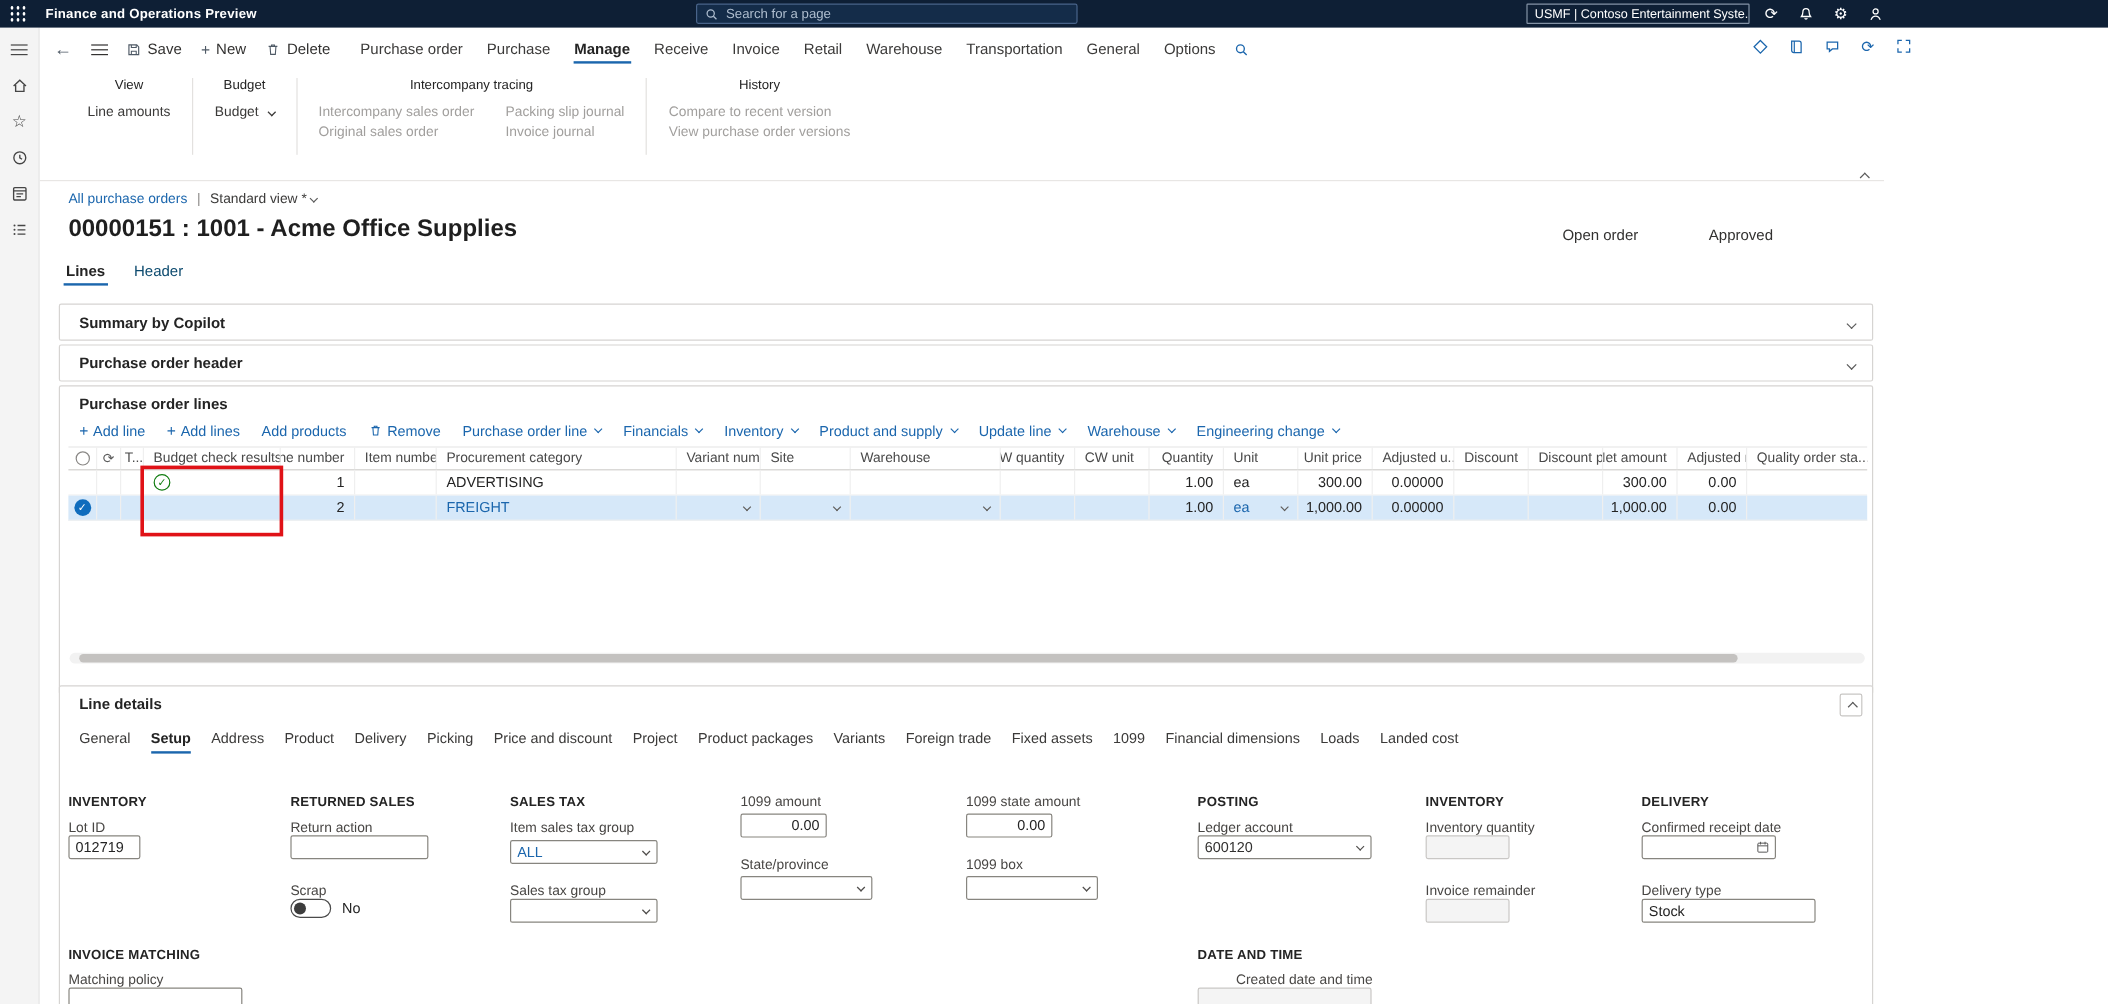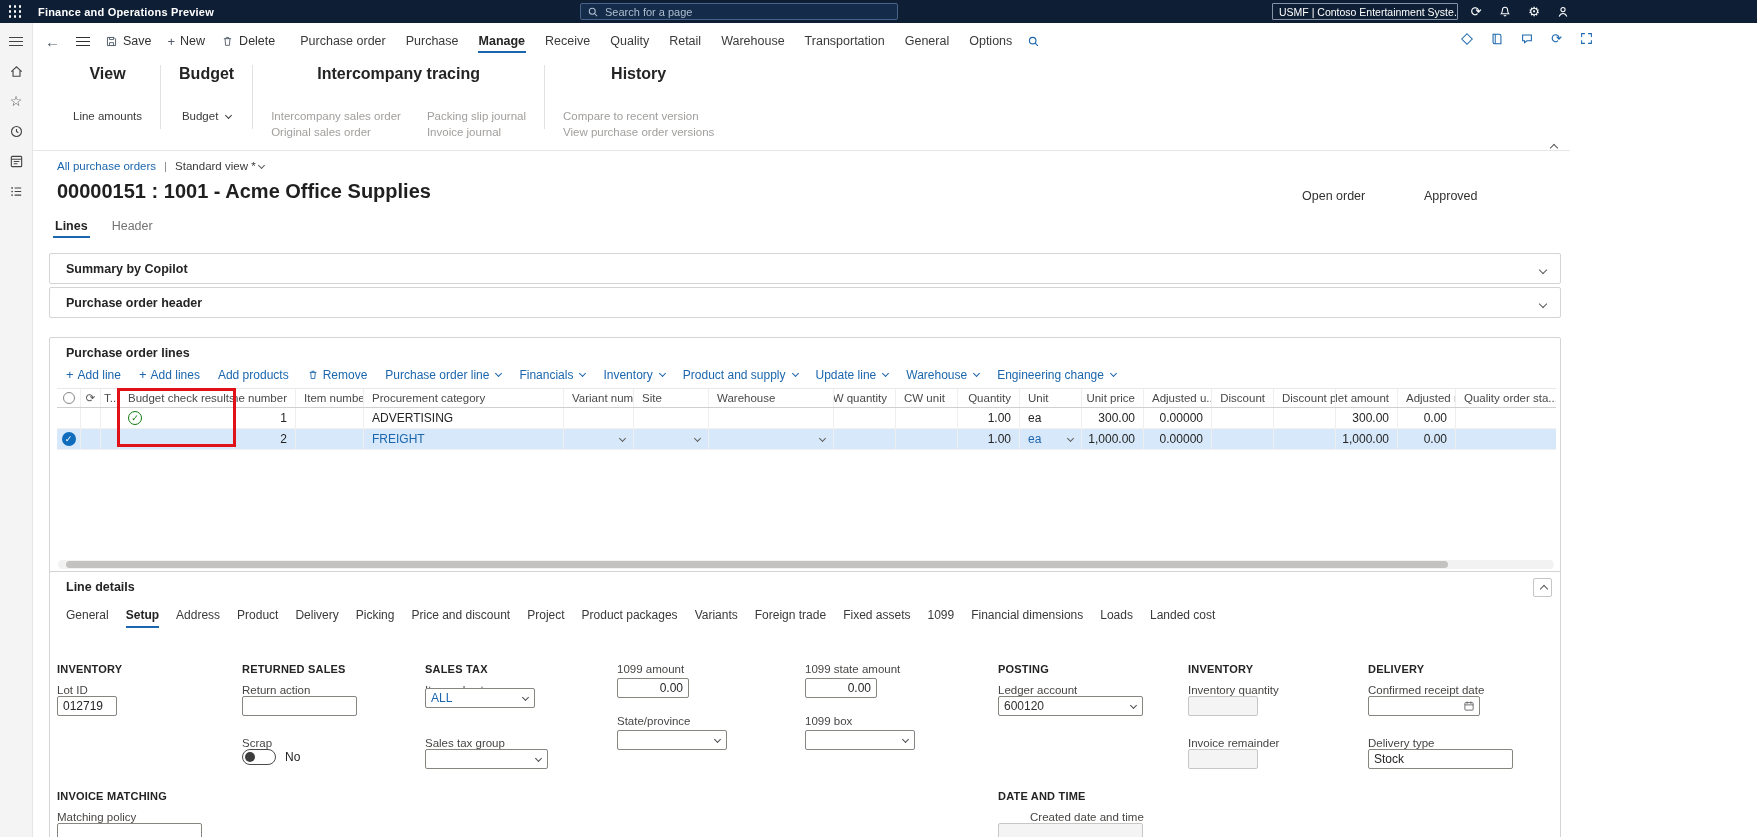--- a/index.html
+++ b/index.html
@@ -35,21 +35,21 @@
   .ctab{position:relative;padding:10px 1px;cursor:pointer;font-size:12.5px;color:#3b3a39;white-space:nowrap}
   .ctab.on{font-weight:700;color:#242424}
   .ctab.on::after{content:"";position:absolute;left:0;right:0;bottom:5px;height:2px;background:var(--accent,#1b66ad)}
   .cmdsearch{margin-left:14px;color:var(--accent,#1b66ad);cursor:pointer;display:flex;align-items:center}
   .cmdicons{position:absolute;left:1458px;top:30px;display:flex;gap:13px;color:var(--accent,#1b66ad);z-index:25}
   .cmdicons .tico{width:17px;height:17px;display:flex;align-items:center;justify-content:center;cursor:pointer;font-size:13px}
 
   
   .ribbon{position:absolute;left:33px;top:59px;width:1537px;height:90px;display:flex;align-items:flex-start;padding-left:22px;background:#fff}
   .rgroup{display:flex;flex-direction:column;align-items:center;padding:6px 18px 0}
-  .rtitle{font-size:16px;font-weight:700;color:#242424;margin-bottom:27px}
+  .rtitle{font-size:11px;font-weight:400;color:#242424;margin-bottom:11px}
   .rcols{display:flex;gap:26px}
   .rcol{display:flex;flex-direction:column;gap:4px}
   .ritem{font-size:11.5px;color:#3b3a39;cursor:pointer;white-space:nowrap;display:flex;align-items:center;gap:5px}
   .ritem.dis{color:#a19f9d;cursor:default}
   .rsep{width:1px;height:64px;background:#e3e1df;margin-top:6px}
   .ribbonline{position:absolute;left:33px;top:150px;width:1537px;height:1px;background:#e8e6e4}
   .ribboncollapse{position:absolute;left:1548px;top:138px;color:#5a5a5a;cursor:pointer}
 
   
   .chev{display:inline-block;width:6px;height:6px;border-right:1.4px solid currentColor;border-bottom:1.4px solid currentColor;transform:rotate(45deg);margin-left:3px;margin-bottom:2px}
@@ -58,31 +58,31 @@
 
   
   .breadcrumb{position:absolute;left:57px;top:160px;display:flex;align-items:center;gap:8px;font-size:11.5px}
   .bc-link{color:var(--accent,#1b66ad);cursor:pointer}
   .bc-sep{color:#8a8886}
   .bc-view{color:#3b3a39;cursor:pointer;display:flex;align-items:center}
   .pagetitle{position:absolute;left:57px;top:180px;font-size:20px;font-weight:700;color:#1f1f1f}
   .status1{position:absolute;left:1302px;top:189px;font-size:12.5px;color:#323130}
   .status2{position:absolute;left:1424px;top:189px;font-size:12.5px;color:#323130}
   .ptabs{position:absolute;left:53px;top:217px;display:flex;gap:20px;font-size:12.5px}
-  .ptab{padding:2px 2px 7px;cursor:pointer;color:#737373;position:relative}
+  .ptab{padding:2px 2px 7px;cursor:pointer;color:#0c4a6e;position:relative}
   .ptab.on{font-weight:700;color:#242424}
   .ptab.on::after{content:"";position:absolute;left:0;right:0;bottom:2px;height:2px;background:var(--accent,#1b66ad)}
 
   
   .panel{position:absolute;left:49px;width:1512px;background:#fff;border:1px solid #d6d4d2;border-radius:2px}
   .panel-title{position:absolute;left:16px;top:8px;font-weight:700;font-size:12.5px;color:#242424}
   .panel-chev{position:absolute;right:14px;top:10px;color:#5a5a5a;cursor:pointer}
   .p-copilot{top:253px;height:31px}
   .p-header{top:287px;height:31px}
-  .p-lines{top:337px;height:258px}
+  .p-lines{top:321px;height:258px}
   .p-details{top:571px;height:300px}
 
   
   .ltoolbar{position:absolute;left:16px;top:29px;display:flex;align-items:center;gap:18px;color:var(--accent,#1b66ad);font-size:12px;white-space:nowrap}
   .tbtn{display:flex;align-items:center;gap:4px;cursor:pointer}
   .tbtn .glyph{font-size:13px}
 
   
   .gridwrap{position:absolute;left:7px;top:50px;width:1499px}
   .grow{display:flex;width:1499px}
@@ -241,21 +241,21 @@
       <svg width="13" height="13" viewBox="0 0 16 16">
           <path d="M3.5 4.5h9M6.5 4.5V3h3v1.5M5 4.5l.6 8.2h4.8l.6-8.2" fill="none" stroke="#4f5a66" stroke-width="1.1"></path>
         </svg>
       <span>Delete</span>
     </span>
     <div class="ctabs">
       <span class="ctab"><span>Purchase order</span></span>
       <span class="ctab"><span>Purchase</span></span>
       <span class="ctab on"><span>Manage</span></span>
       <span class="ctab"><span>Receive</span></span>
-      <span class="ctab"><span>Quality</span></span>
+      <span class="ctab"><span>Invoice</span></span>
       <span class="ctab"><span>Retail</span></span>
       <span class="ctab"><span>Warehouse</span></span>
       <span class="ctab"><span>Transportation</span></span>
       <span class="ctab"><span>General</span></span>
       <span class="ctab"><span>Options</span></span>
     </div>
     <span class="cmdsearch">
       <svg width="13" height="13" viewBox="0 0 16 16">
           <circle cx="7" cy="7" r="4" fill="none" stroke="currentColor" stroke-width="1.4"></circle>
           <path d="M10 10l3.4 3.4" stroke="currentColor" stroke-width="1.4"></path>
@@ -665,21 +665,21 @@
     <span class="flabel" style="left:192px;top:165px">Scrap</span>
     <div class="togglewrap" style="left:192px;top:177px">
       <span class="toggle">
           <span class="knob"></span>
         </span>
       <span class="togglelabel">No</span>
     </div>
 
     <span class="fgroup" style="left:375px;top:91px">SALES TAX</span>
     <span class="flabel" style="left:375px;top:112px">Item sales tax group</span>
-    <div class="combo" style="left:375px;top:116px;width:110px">
+    <div class="combo" style="left:375px;top:128px;width:123px">
       <span class="val link">ALL</span>
         <i class="chev sm"></i>
     </div>
     <span class="flabel" style="left:375px;top:165px">Sales tax group</span>
     <div class="combo" style="left:375px;top:177px;width:123px">
       <span class="val"></span>
         <i class="chev sm"></i>
     </div>
 
     <span class="flabel" style="left:567px;top:91px">1099 amount</span>

